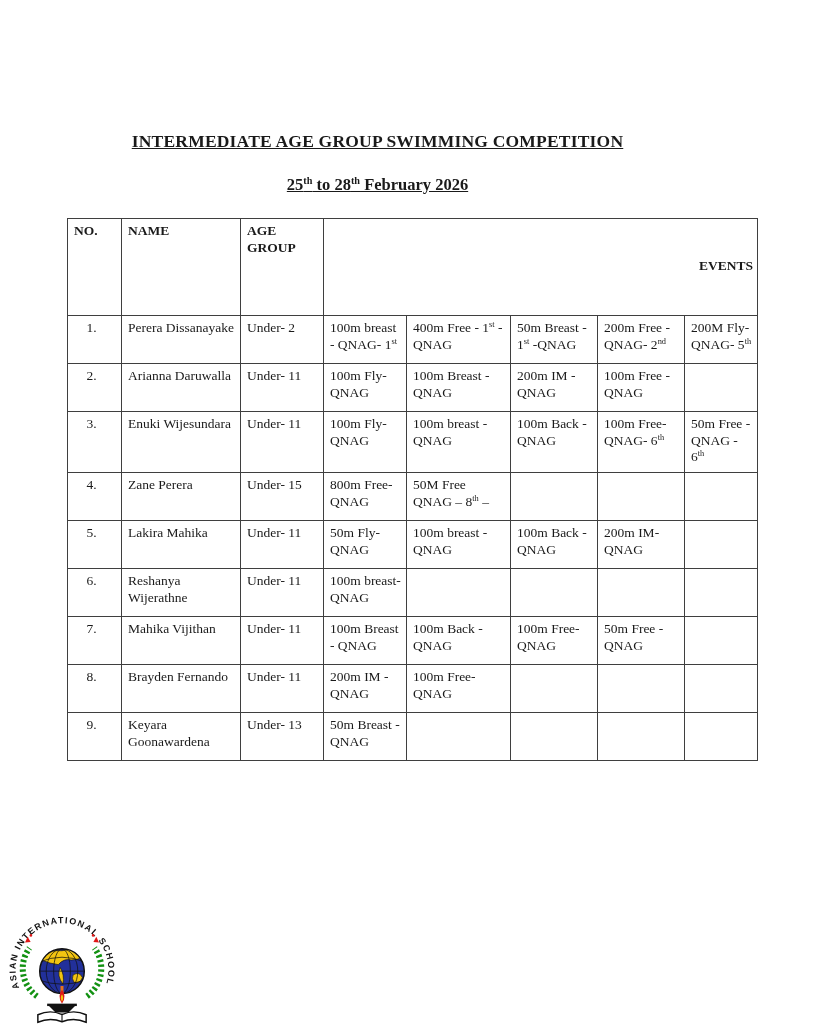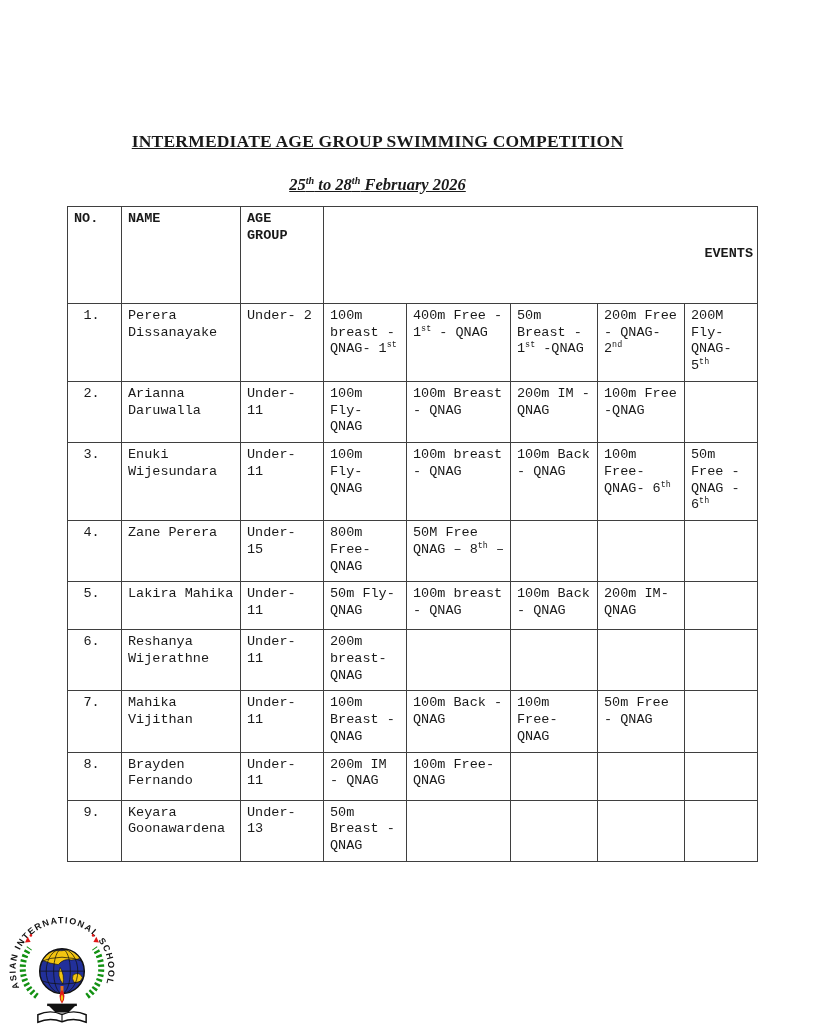--- a/index.html
+++ b/index.html
@@ -18,27 +18,26 @@
   }
   .doc-title{
     font-size:17.5px;font-weight:bold;letter-spacing:.2px;
     text-decoration:underline;
     margin:0 0 23px 0;
   }
   .doc-subtitle{
     font-size:16.5px;font-weight:bold;
     text-decoration:underline;
     margin:0;
-    font-style:italic;
   }
   sup{font-size:.62em;line-height:0;}
   table.swim{
-    position:absolute;left:67px;top:206px;
+    position:absolute;left:67px;top:218px;
     width:690px;
-    border-collapse:collapse;table-layout:fixed;font-family:Liberation Mono, monospace;
+    border-collapse:collapse;table-layout:fixed;
   }
   .swim th,.swim td{
     border:1.5px solid #3f3f3f;
     font-size:13.5px;line-height:1.24;
     vertical-align:top;
     padding:4px 4px 6px 6px;
     overflow:hidden;
     word-wrap:break-word;
   }
   .swim th{text-align:left;font-weight:bold;}
@@ -128,21 +127,21 @@
         <td>50m Fly- QNAG</td>
         <td>100m breast - QNAG</td>
         <td>100m Back - QNAG</td>
         <td>200m IM- QNAG</td>
         <td></td>
       </tr>
       <tr>
         <td class="no">6.</td>
         <td>Reshanya Wijerathne</td>
         <td>Under- 11</td>
-        <td>200m breast- QNAG</td>
+        <td>100m breast- QNAG</td>
         <td></td>
         <td></td>
         <td></td>
         <td></td>
       </tr>
       <tr>
         <td class="no">7.</td>
         <td>Mahika Vijithan</td>
         <td>Under- 11</td>
         <td>100m Breast - QNAG</td>

